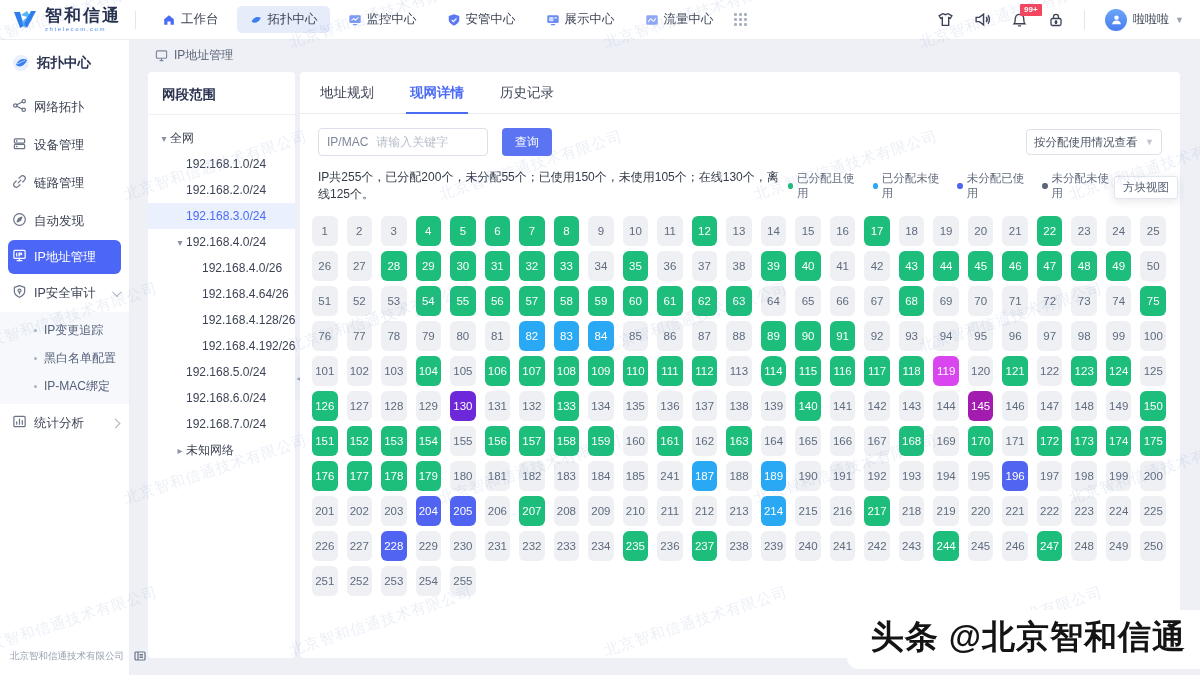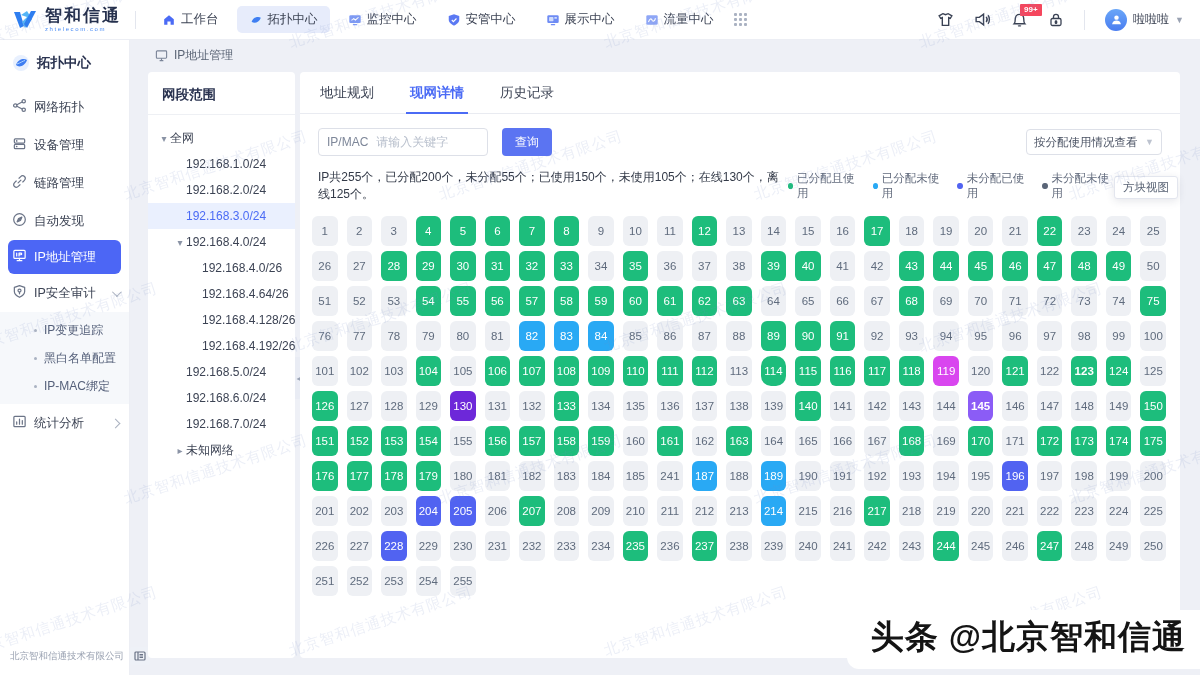--- a/index.html
+++ b/index.html
@@ -582,21 +582,21 @@
       <div class="cell">113</div>
       <div class="cell au" style="background: rgb(29, 189, 124); border-radius: 10px;">114</div>
       <div class="cell au" style="background: rgb(29, 189, 124);">115</div>
       <div class="cell au" style="background: rgb(29, 189, 124);">116</div>
       <div class="cell au" style="background: rgb(29, 189, 124);">117</div>
       <div class="cell au" style="background: rgb(29, 189, 124);">118</div>
       <div class="cell au" style="background: #d946ef;">119</div>
       <div class="cell">120</div>
       <div class="cell au" style="background: rgb(29, 189, 124);">121</div>
       <div class="cell">122</div>
-      <div class="cell au" style="background: rgb(29, 189, 124); font-weight: bold;">123</div>
+      <div class="cell au" style="background: rgb(29, 189, 124);">123</div>
       <div class="cell au" style="background: rgb(29, 189, 124);">124</div>
       <div class="cell">125</div>
       <div class="cell au" style="background: rgb(29, 189, 124);">126</div>
       <div class="cell">127</div>
       <div class="cell">128</div>
       <div class="cell">129</div>
       <div class="cell au" style="background: #6d28d9;">130</div>
       <div class="cell">131</div>
       <div class="cell">132</div>
       <div class="cell au" style="background: rgb(29, 189, 124);">133</div>
@@ -604,21 +604,21 @@
       <div class="cell">135</div>
       <div class="cell">136</div>
       <div class="cell">137</div>
       <div class="cell">138</div>
       <div class="cell">139</div>
       <div class="cell au" style="background: rgb(29, 189, 124);">140</div>
       <div class="cell">141</div>
       <div class="cell">142</div>
       <div class="cell">143</div>
       <div class="cell">144</div>
-      <div class="cell au" style="background: #8b5cf6; font-weight: bold;">145</div>
+      <div class="cell au" style="background: #a21caf;">145</div>
       <div class="cell">146</div>
       <div class="cell">147</div>
       <div class="cell">148</div>
       <div class="cell">149</div>
       <div class="cell au" style="background: rgb(29, 189, 124);">150</div>
       <div class="cell au" style="background: rgb(29, 189, 124);">151</div>
       <div class="cell au" style="background: rgb(29, 189, 124);">152</div>
       <div class="cell au" style="background: rgb(29, 189, 124);">153</div>
       <div class="cell au" style="background: rgb(29, 189, 124);">154</div>
       <div class="cell">155</div>

